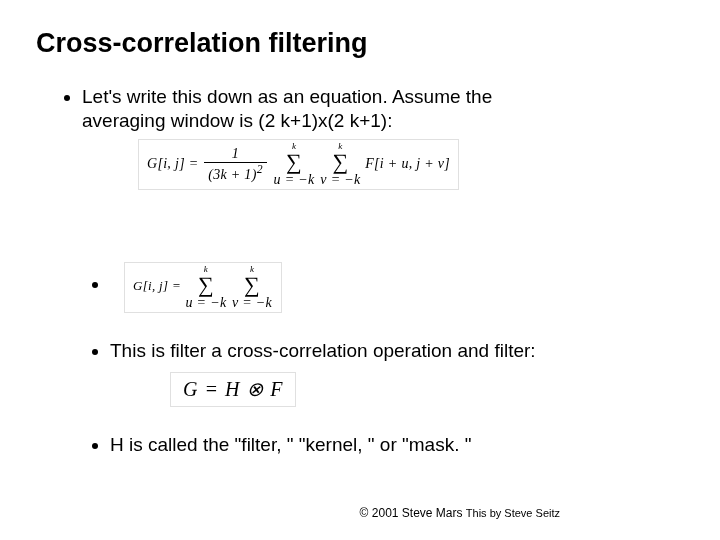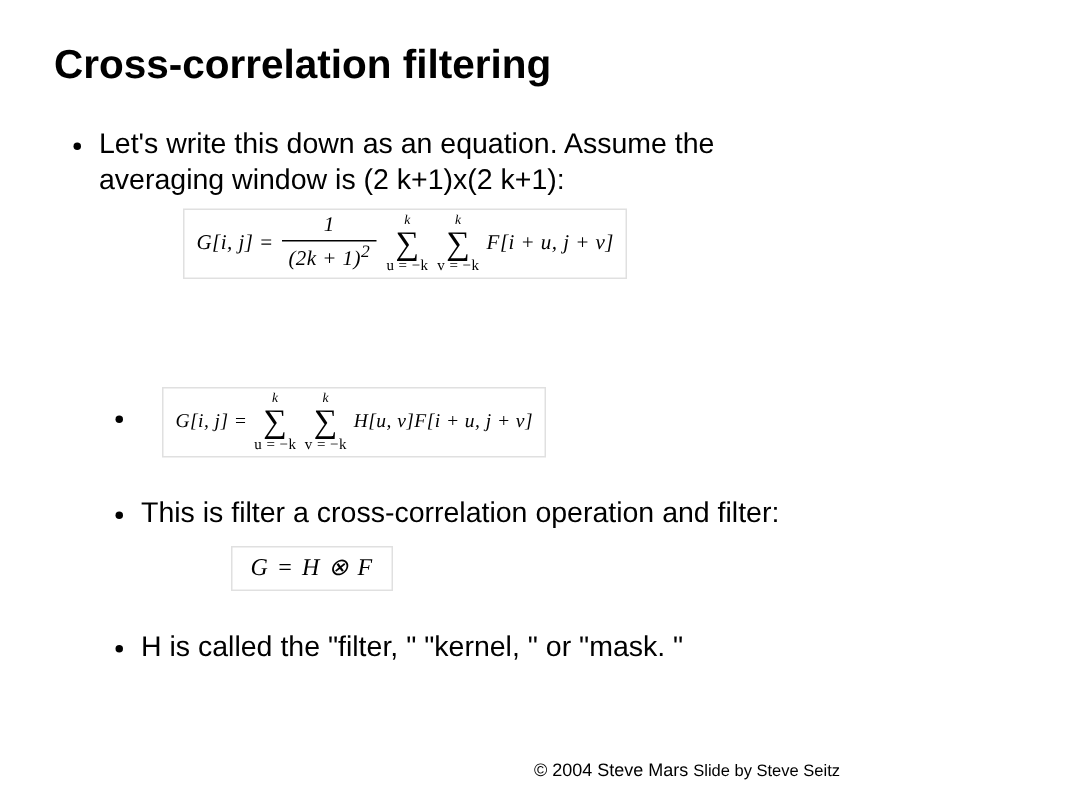--- a/index.html
+++ b/index.html
@@ -18,21 +18,21 @@
     box-sizing: border-box;
     padding: 28px 36px 0 36px;
   }
   .title {
     font-size: 27px;
     font-weight: bold;
     margin: 0 0 26px 0;
   }
   ul.level1 {
     list-style-type: disc;
-    margin: 0;
+    margin: 16px;
     padding: 0 0 0 30px;
     font-size: 19px;
     line-height: 1.25;
   }
   ul.level1 > li {
     margin-bottom: 10px;
   }
   ul.level2 {
     list-style-type: disc;
     margin: 72px 0 0 0;
@@ -49,21 +49,21 @@
   .eq {
     font-family: Georgia, "Times New Roman", serif;
     font-style: italic;
     background: #fff;
     border: 1px solid #e0e0e0;
     display: inline-block;
     padding: 2px 8px;
   }
   .eq1 { font-size: 14px; letter-spacing: 0.3px; }
   .eq2 { font-size: 13px; letter-spacing: 0.3px; }
-  .eq3 { font-size: 16px; letter-spacing: 1px; padding: 4px 12px; }
+  .eq3 { font-size: 20px; letter-spacing: 1px; padding: 4px 12px; }
   .frac {
     display: inline-block;
     vertical-align: middle;
     text-align: center;
     font-style: normal;
     margin: 0 2px;
   }
   .frac .num {
     display: block;
     border-bottom: 1px solid #000;
@@ -87,21 +87,22 @@
     display: block;
     font-size: 9px;
     font-style: italic;
   }
   .sum .sigma {
     display: block;
     font-size: 22px;
   }
   .sum .lower {
     display: block;
-    font-size: 10px;
+    font-size: 14px;
+    font-style: italic;
   }
   .footer {
     position: absolute;
     bottom: 18px;
     right: 36px;
     font-size: 12px;
     text-align: right;
     line-height: 1.3;
   }
   .footer .small {
@@ -119,21 +120,21 @@
 
   <ul class="level1">
     <li>
       <span>Let's write this down as an equation.  Assume the averaging window is (2 k+1)x(2 k+1):</span>
 
       <div class="eq-wrap">
         <span class="eq eq1">
           <span>G[i, j] =</span>
           <span class="frac">
             <span class="num">1</span>
-            <span class="den"><span>(2k + 1)</span><sup>2</sup></span>
+            <span class="den"><span>(3k + 1)</span><sup>2</sup></span>
           </span>
           <span class="sum">
             <span class="upper">k</span>
             <span class="sigma rm">∑</span>
             <span class="lower">u = −k</span>
           </span>
           <span class="sum">
             <span class="upper">k</span>
             <span class="sigma rm">∑</span>
             <span class="lower">v = −k</span>
@@ -151,38 +152,37 @@
               <span class="sum">
                 <span class="upper">k</span>
                 <span class="sigma rm">∑</span>
                 <span class="lower">u = −k</span>
               </span>
               <span class="sum">
                 <span class="upper">k</span>
                 <span class="sigma rm">∑</span>
                 <span class="lower">v = −k</span>
               </span>
-              <span>H[u, v]F[i + u, j + v]</span>
             </span>
           </div>
         </li>
 
         <li style="margin-top:26px;">
           <span>This is filter a </span><span class="bold">cross-correlation</span><span> operation and filter:</span>
 
           <div class="eq-wrap" style="margin-left:60px; margin-top:10px;">
             <span class="eq eq3">G = H ⊗ F</span>
           </div>
         </li>
 
         <li style="margin-top:26px;">
           <span>H is called the "filter, "  "kernel, "  or "mask. "</span>
         </li>
       </ul>
     </li>
   </ul>
 
   <div class="footer">
-    <span>© 2004 Steve Mars</span>
-    <span class="small">Slide by Steve Seitz</span>
+    <span>© 2001 Steve Mars</span>
+    <span class="small">This by Steve Seitz</span>
   </div>
 
 </div>
 
 </body></html>

